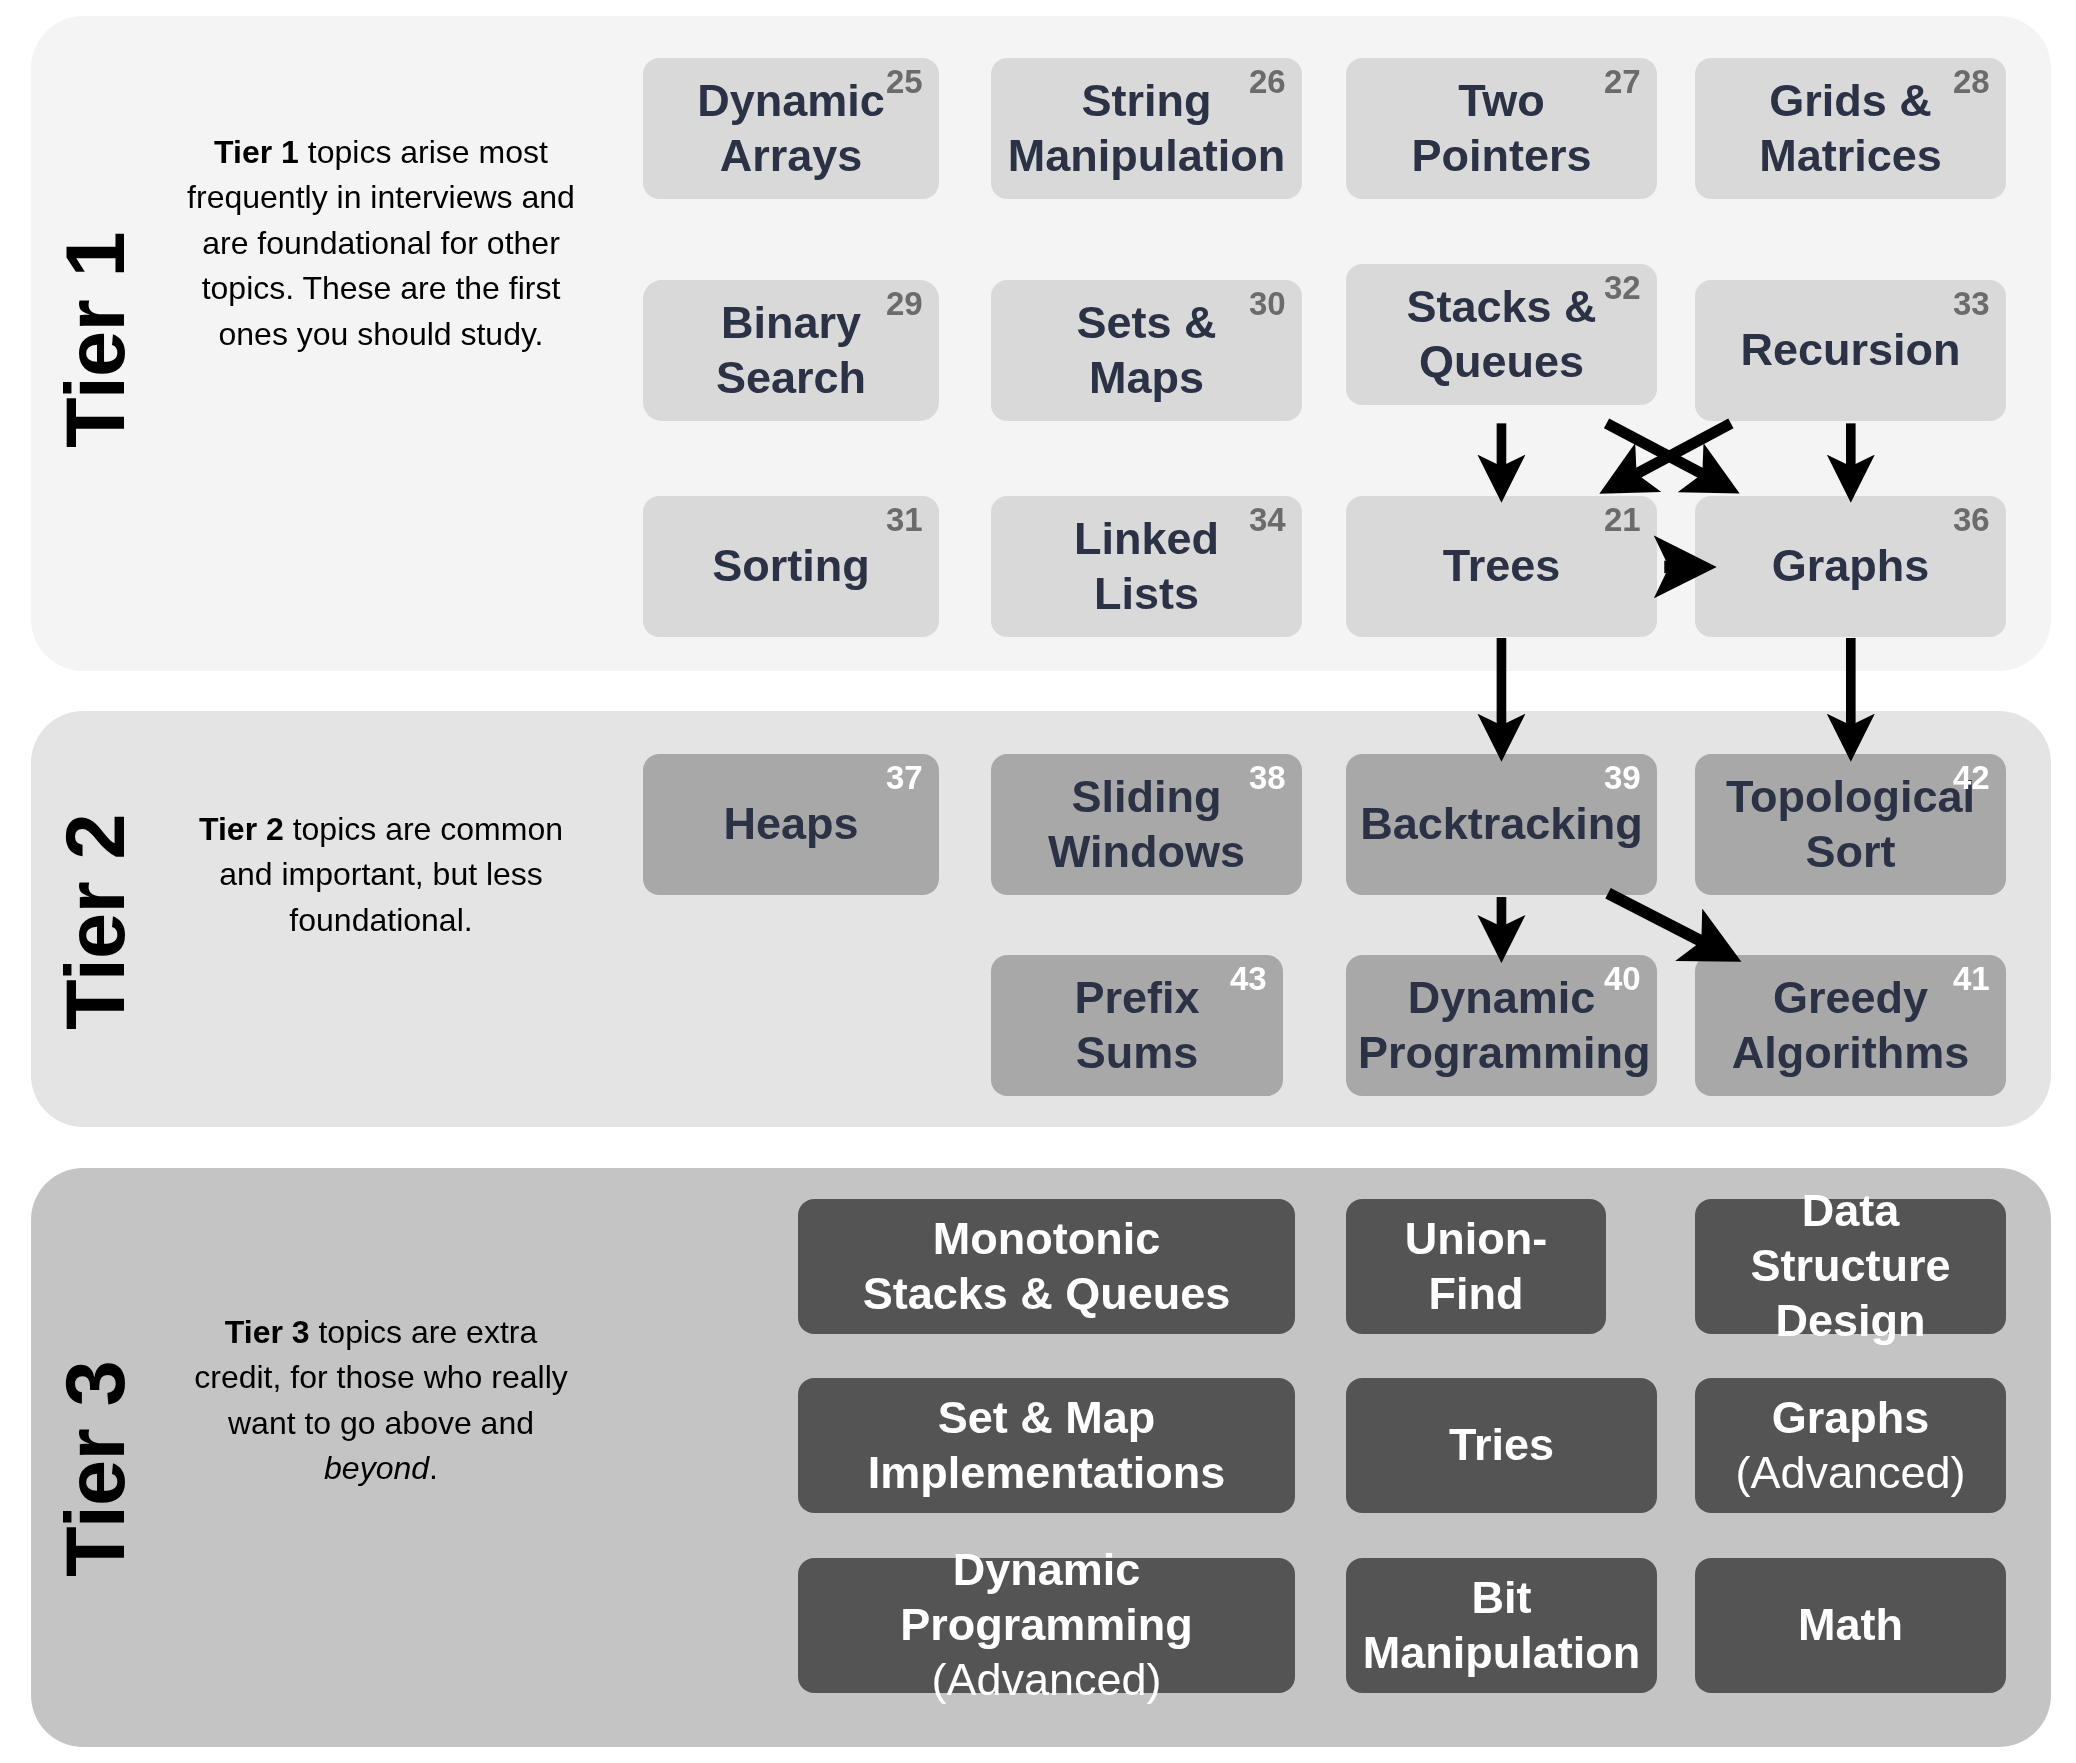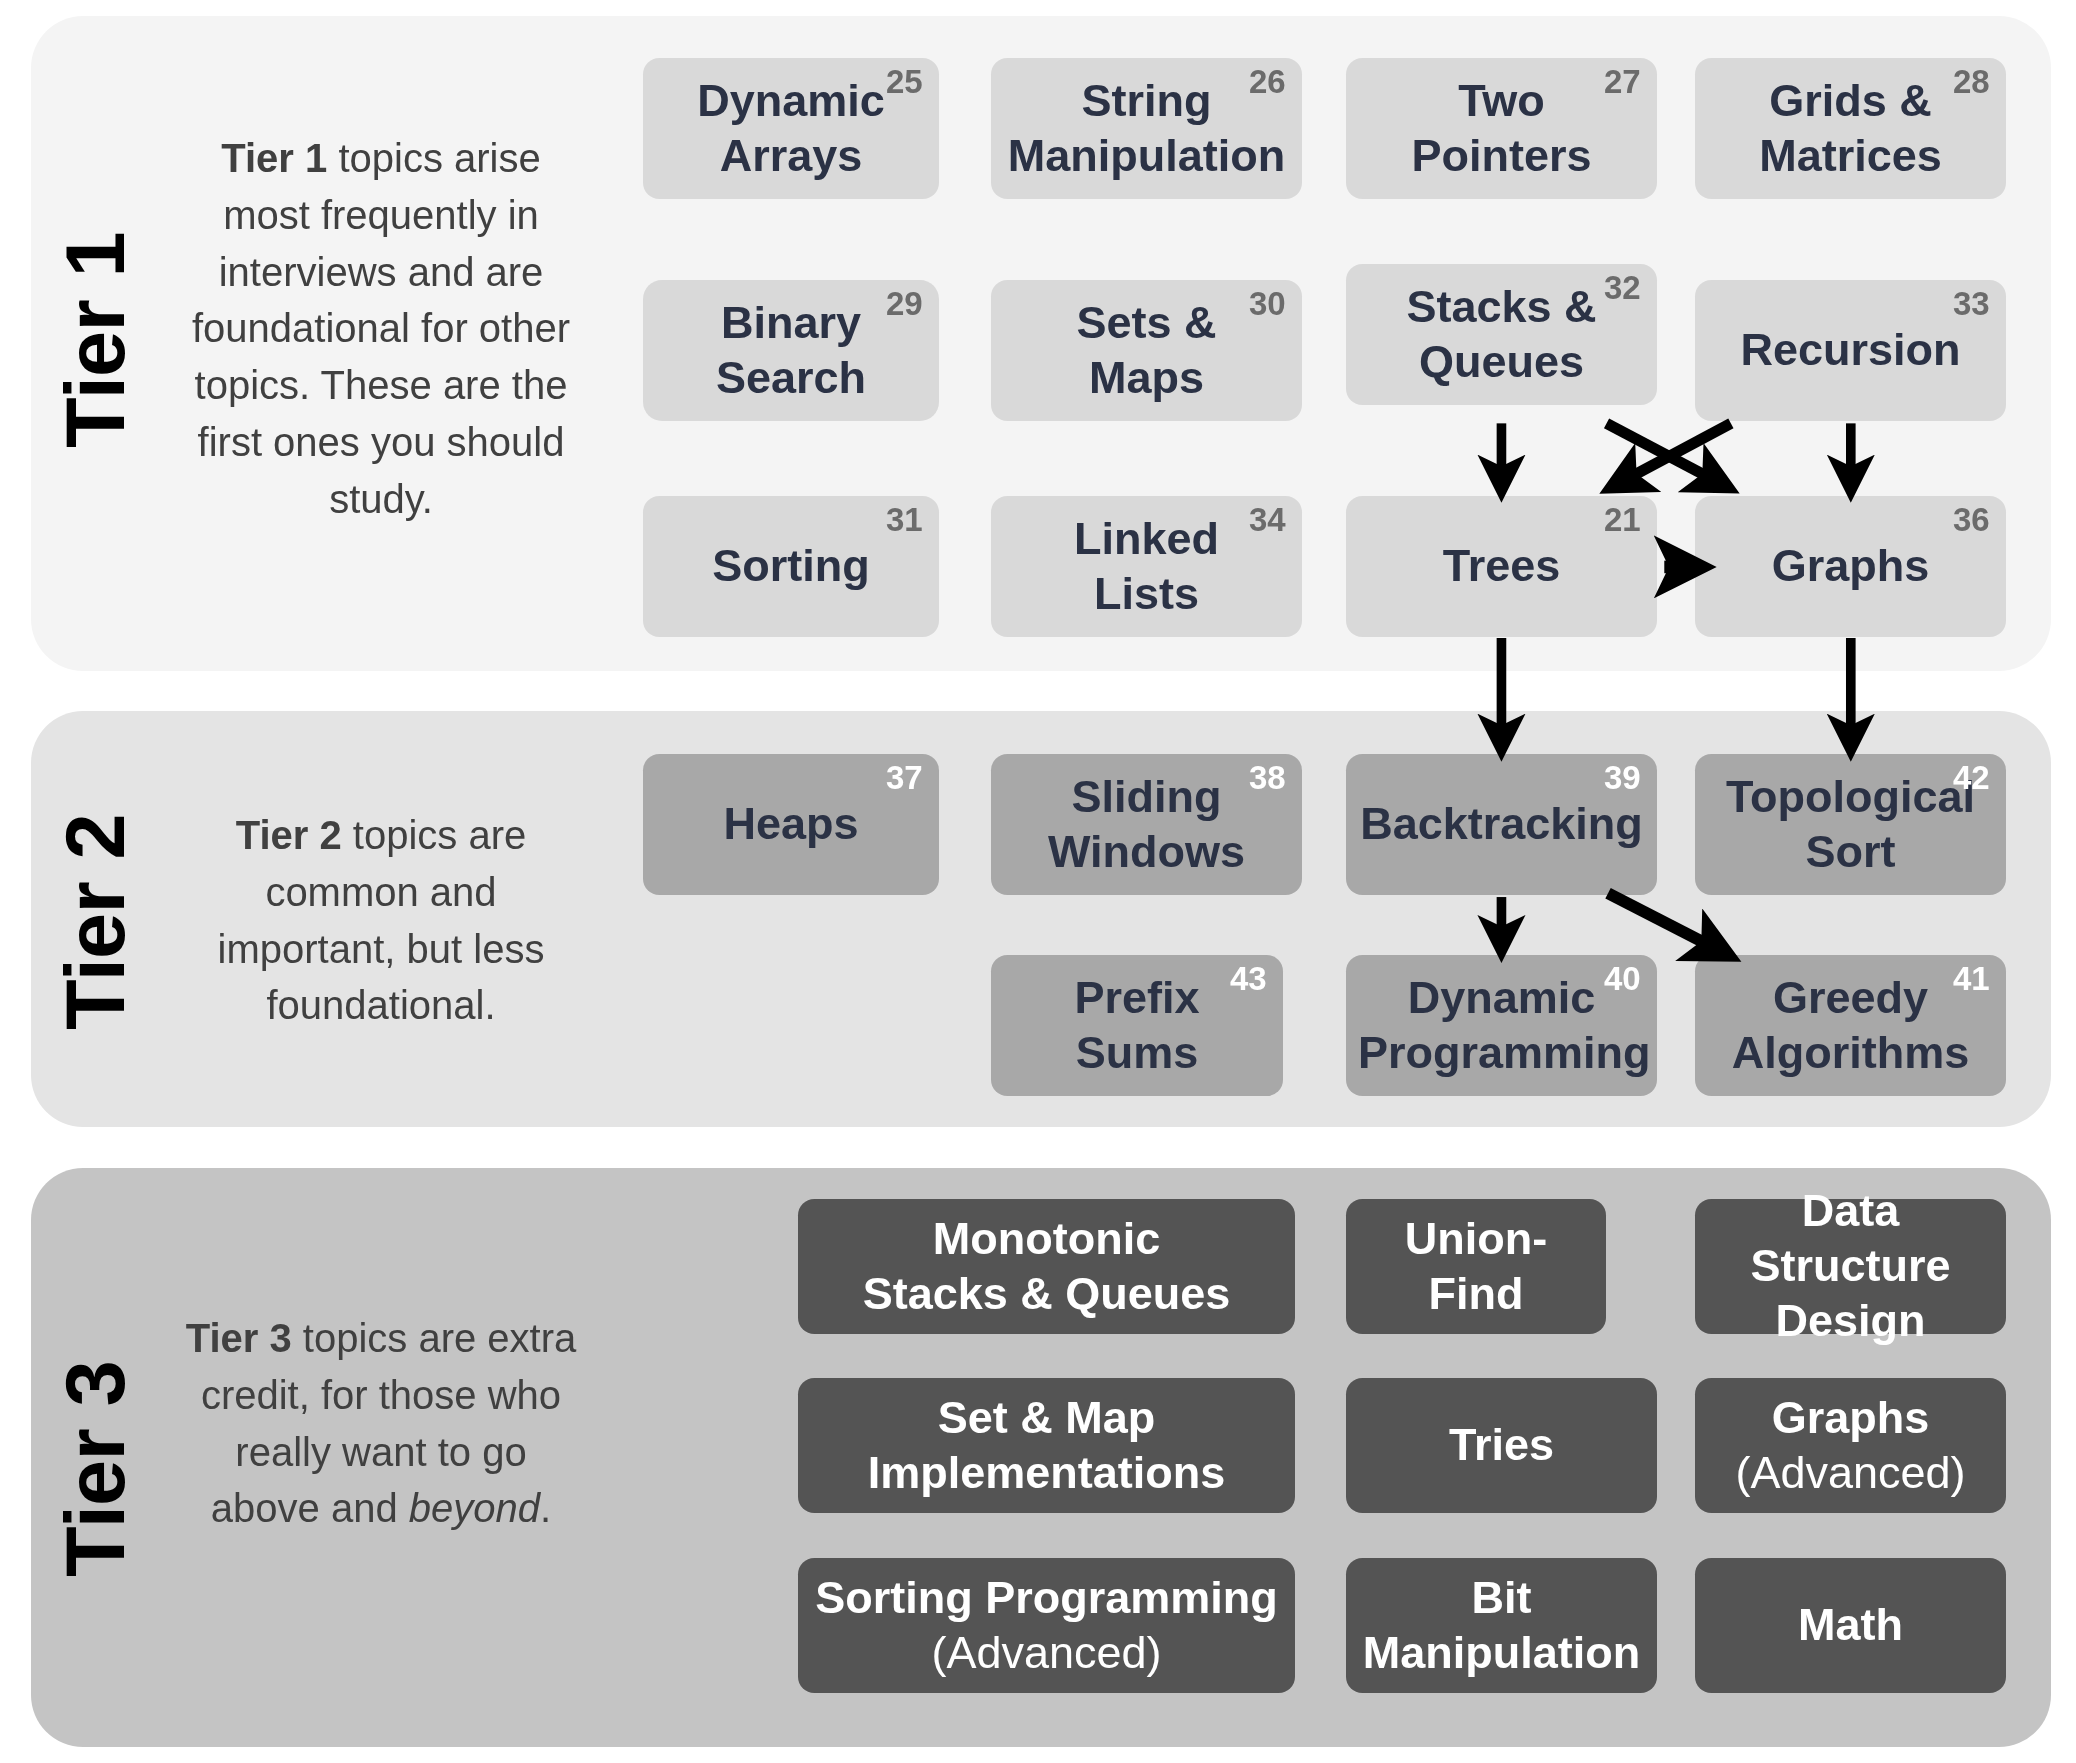--- a/index.html
+++ b/index.html
@@ -25,22 +25,22 @@
     text-align:center;
   }
   #tier1-label{left:-26px;top:292px;width:244px;font-size:83px;}
   #tier2-label{left:-26px;top:874px;width:244px;font-size:83px;}
   #tier3-label{left:-26px;top:1421px;width:244px;font-size:83px;}
 
   
   .desc{
     position:absolute;
     text-align:center;
-    color:#404040;
-    font-size:40px;
+    color:#000000;
+    font-size:32px;
     line-height:1.42;
     font-weight:400;
   }
   #tier1-desc{left:185px;top:130px;width:392px;}
   #tier2-desc{left:185px;top:807px;width:392px;}
   #tier3-desc{left:185px;top:1310px;width:392px;}
   .desc b{font-weight:bold;}
   .desc i{font-style:italic;}
 
   
@@ -193,21 +193,21 @@
   <span class="lbl"><span>Set &amp; Map</span><br><span>Implementations</span></span>
 </div>
 <div class="box t3" style="left:1346px;top:1378px;width:311px;height:135px;">
   <span class="lbl"><span>Tries</span></span>
 </div>
 <div class="box t3" style="left:1695px;top:1378px;width:311px;height:135px;">
   <span class="lbl"><span>Graphs</span><br><span class="sub">(Advanced)</span></span>
 </div>
 
 <div class="box t3" style="left:798px;top:1558px;width:497px;height:135px;">
-  <span class="lbl"><span>Sorting Programming</span><br><span class="sub">(Advanced)</span></span>
+  <span class="lbl"><span>Dynamic Programming</span><br><span class="sub">(Advanced)</span></span>
 </div>
 <div class="box t3" style="left:1346px;top:1558px;width:311px;height:135px;">
   <span class="lbl"><span>Bit</span><br><span>Manipulation</span></span>
 </div>
 <div class="box t3" style="left:1695px;top:1558px;width:311px;height:135px;">
   <span class="lbl"><span>Math</span></span>
 </div>
 
 <svg id="arrow-layer" viewBox="0 0 2805 2382">
   <defs>

